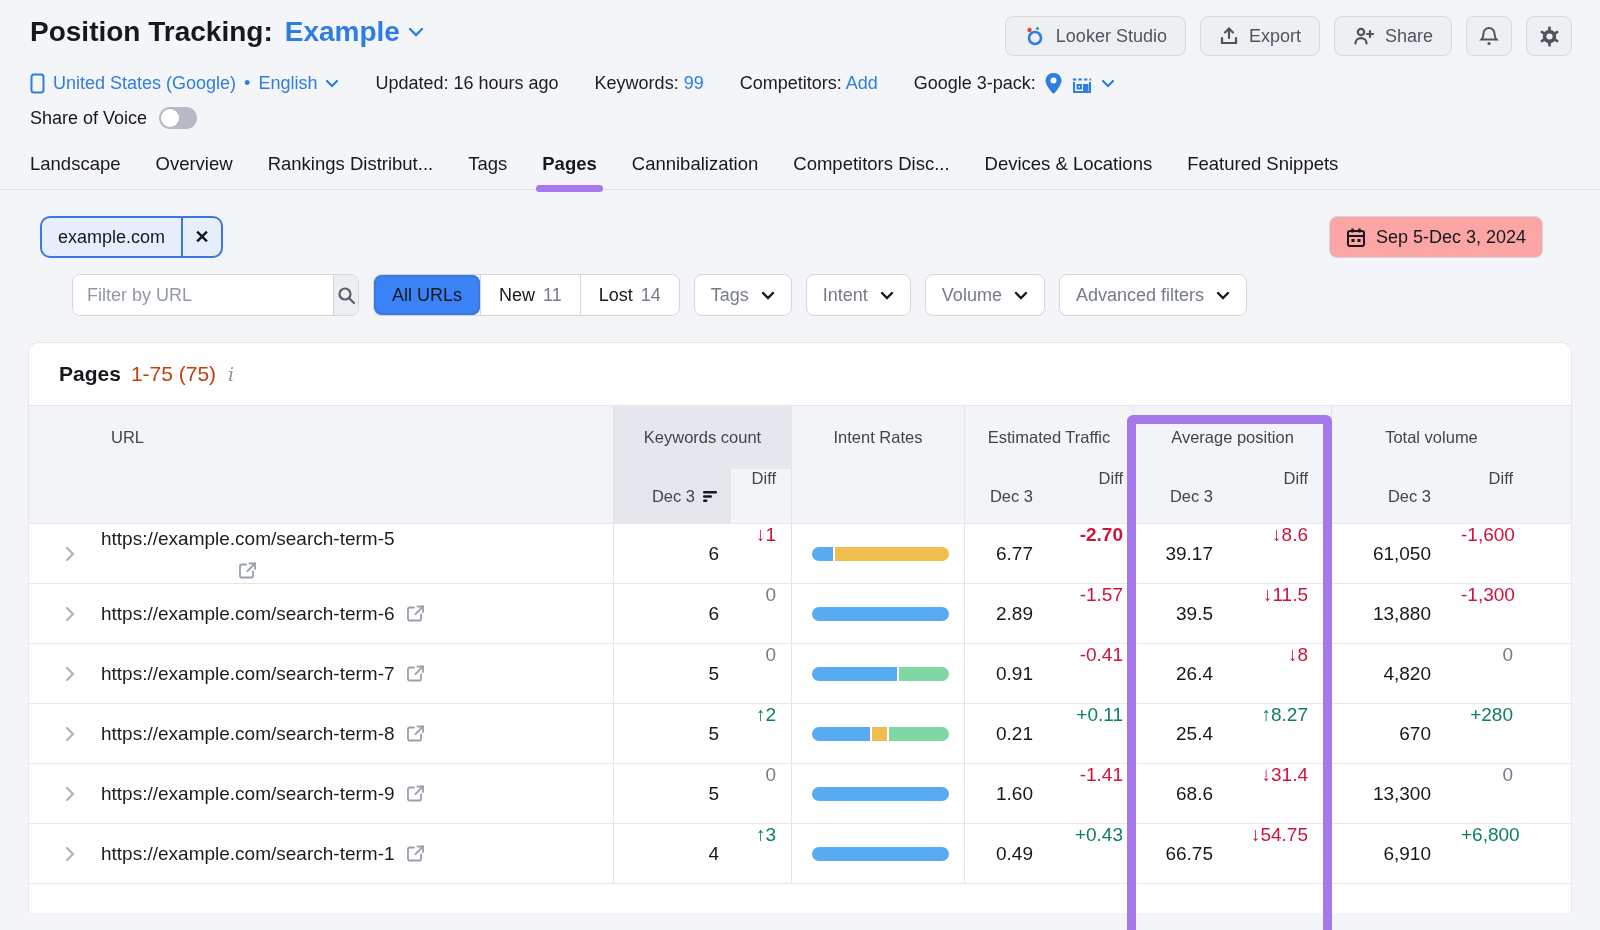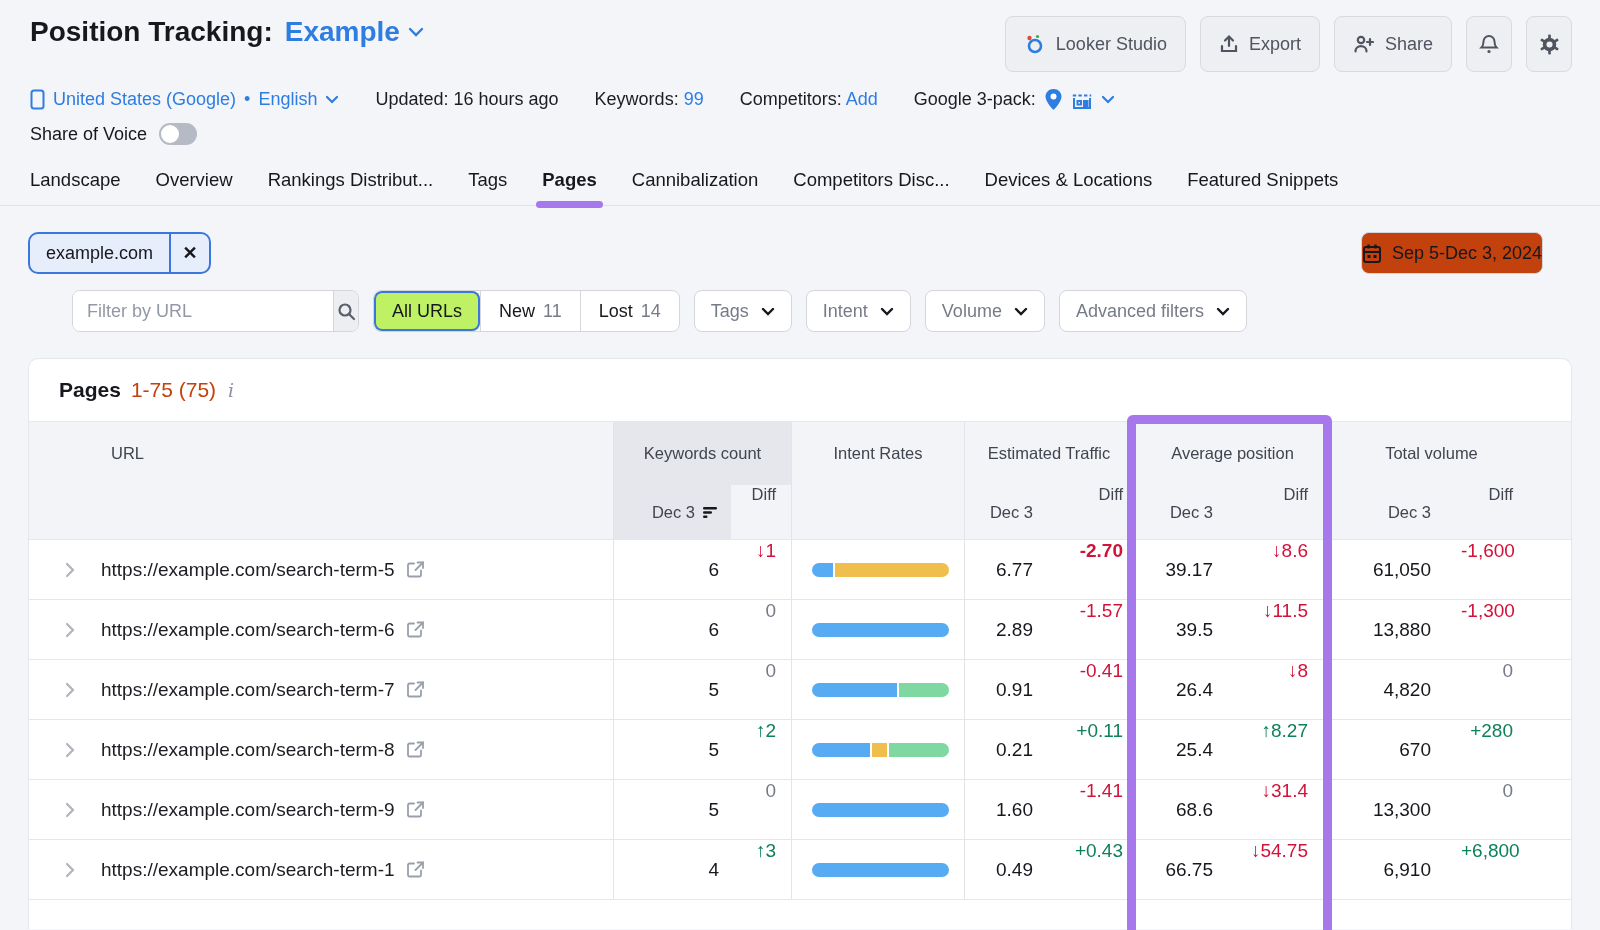--- a/index.html
+++ b/index.html
@@ -9,21 +9,21 @@
     background:#f4f5f8; color:#16181d; position:relative;
   }
   svg { display:block; }
 
   
   .row1 { display:flex; justify-content:space-between; align-items:flex-start; padding:16px 28px 0 30px; }
   .page-title { font-size:28px; font-weight:700; display:flex; align-items:center; }
   .page-title .project { color:#2E7DE1; margin-left:12px; display:inline-flex; align-items:center; gap:8px; cursor:pointer; }
   .hbuttons { display:flex; gap:14px; align-items:center; }
   .hbtn {
-    height:56px; padding:0 18px; background:#edeff3; border:1px solid #d8dade; border-radius:8px;
+    height:40px; padding:0 18px; background:#edeff3; border:1px solid #d8dade; border-radius:8px;
     display:inline-flex; align-items:center; gap:10px; font-size:18px; font-weight:500; color:#50545e; cursor:pointer;
   }
   .hbtn.icon-only { width:46px; padding:0; justify-content:center; }
 
   .meta-row { display:flex; align-items:center; gap:36px; padding:16px 28px 0 30px; font-size:18px; }
   .meta-loc { display:flex; align-items:center; gap:8px; color:#2E7DE1; cursor:pointer; }
   .meta-item { color:#1b1d22; }
   .blue { color:#2E7DE1; }
   .meta-g3 { display:flex; align-items:center; gap:8px; }
 
@@ -35,36 +35,36 @@
   .tabs { display:flex; gap:35px; padding:24px 30px 0; border-bottom:1px solid #e2e3e8; font-size:18.5px; font-weight:500; }
   .tab { padding-bottom:14px; position:relative; cursor:pointer; white-space:nowrap; }
   .tab.active { font-weight:600; }
   .tab.active::after {
     content:""; position:absolute; left:-6px; right:-6px; bottom:-3px; height:7px;
     background:var(--purple); border-radius:4px;
   }
 
   
   .chip-row { display:flex; justify-content:space-between; align-items:flex-start; padding:26px 57px 0 28px; }
-  .chip { display:inline-flex; align-items:stretch; height:42px; border:2px solid #3b77dd; background:#e7eefb; border-radius:10px; overflow:hidden; }
+  .chip { display:inline-flex; align-items:stretch; height:42px; border:2px solid #3b77dd; background:#e7eefb; border-radius:10px; overflow:hidden;margin-left:12px; }
   .chip .label { display:flex; align-items:center; padding:0 16px; font-size:18px; }
   .chip .x { display:flex; align-items:center; justify-content:center; width:40px; border-left:2px solid #3b77dd; font-size:18px; font-weight:700; cursor:pointer; }
-  .date-btn { display:inline-flex; align-items:center; gap:10px; height:42px; padding:0 0; background:#c2410c; border:1px solid #d4d6dc; border-radius:8px; font-size:18px; cursor:pointer; }
+  .date-btn { display:inline-flex; align-items:center; gap:10px; height:42px; padding:0 16px; background:#fca5a5; border:1px solid #d4d6dc; border-radius:8px; font-size:18px; cursor:pointer; }
 
   .filter-row { display:flex; gap:14px; padding:16px 28px 0;margin-left:44px; }
   .input-wrap { width:287px; height:42px; background:#fff; border:1px solid #d4d6dc; border-radius:8px; display:flex; overflow:hidden; }
   .input-wrap input { flex:1; border:none; outline:none; padding:0 14px; font-size:18px; font-family:inherit; color:#1b1d22; }
   .input-wrap input::placeholder { color:#9298a5; }
   .search-seg { width:45px; border-left:1px solid #d4d6dc; background:#eceef2; display:flex; align-items:center; justify-content:center; cursor:pointer; }
 
   .segmented { display:flex; border:1px solid #d4d6dc; border-radius:8px; background:#fff; overflow:hidden; }
   .seg { height:40px; padding:0 18px; display:flex; align-items:center; gap:8px; font-size:18px; cursor:pointer; }
   .seg + .seg { border-left:1px solid #d4d6dc; }
   .seg .cnt { color:#767b88; }
-  .seg.active { background:#bef264; box-shadow:inset 0 0 0 2px #3b77dd; border-radius:8px; }
+  .seg.active { background:#3b82f6; box-shadow:inset 0 0 0 2px #3b77dd; border-radius:8px; }
 
   .dd { height:42px; padding:0 16px; background:#fff; border:1px solid #d4d6dc; border-radius:8px; display:flex; align-items:center; gap:12px; font-size:18px; color:#767b88; cursor:pointer; }
   .dd svg { color:#16181d; }
 
   
   .card { margin:26px 28px 0; background:#fff; border:1px solid #e6e7ec; border-bottom:none; border-radius:10px 10px 0 0; }
   .card-title { height:62px; display:flex; align-items:center; gap:10px; padding-left:30px; font-size:21px; }
   .card-title .t { font-weight:700; }
   .card-title .r { color:#c2410c; }
   .info-i { font-family:"DejaVu Serif", serif; font-style:italic; color:#8f94a0; font-size:19px; padding-left:2px; cursor:pointer; }
@@ -320,21 +320,21 @@
     <div class="num bl pr30">Dec 3</div>
     <div class="num pr58">Diff</div>
   </div>
 
   <div id="rows-container">
   <div class="grid trow">
     <div class="url-cell">
       <svg class="chev" width="10" height="16" viewBox="0 0 10 16">
             <path d="M2 2l6 6-6 6" fill="none" stroke="#b0b4bd" stroke-width="2.2" stroke-linecap="round"></path>
           </svg>
-      <span style="display:inline-flex; align-items:center; gap:12px;">
+      <span style="display:inline-flex; align-items:center; gap:12px;flex-direction:column;">
         <span class="url-text">https://example.com/search-term-5</span>
         <svg class="ext" width="17" height="17" viewBox="0 0 17 17" fill="none" stroke="#9aa0ab" stroke-width="1.8" stroke-linecap="round">
           <path d="M14 9.5V14a1.5 1.5 0 0 1-1.5 1.5h-10A1.5 1.5 0 0 1 1 14V4a1.5 1.5 0 0 1 1.5-1.5H7"></path>
               <path d="M10.5 1.5H16V7"></path>
               <path d="M16 1.5L8.5 9"></path>
         </svg>
       </span>
     </div>
     <div class="num bl pr12">6</div>
     <div class="num pr15" style="color: rgb(209, 18, 57);">↓1</div>

